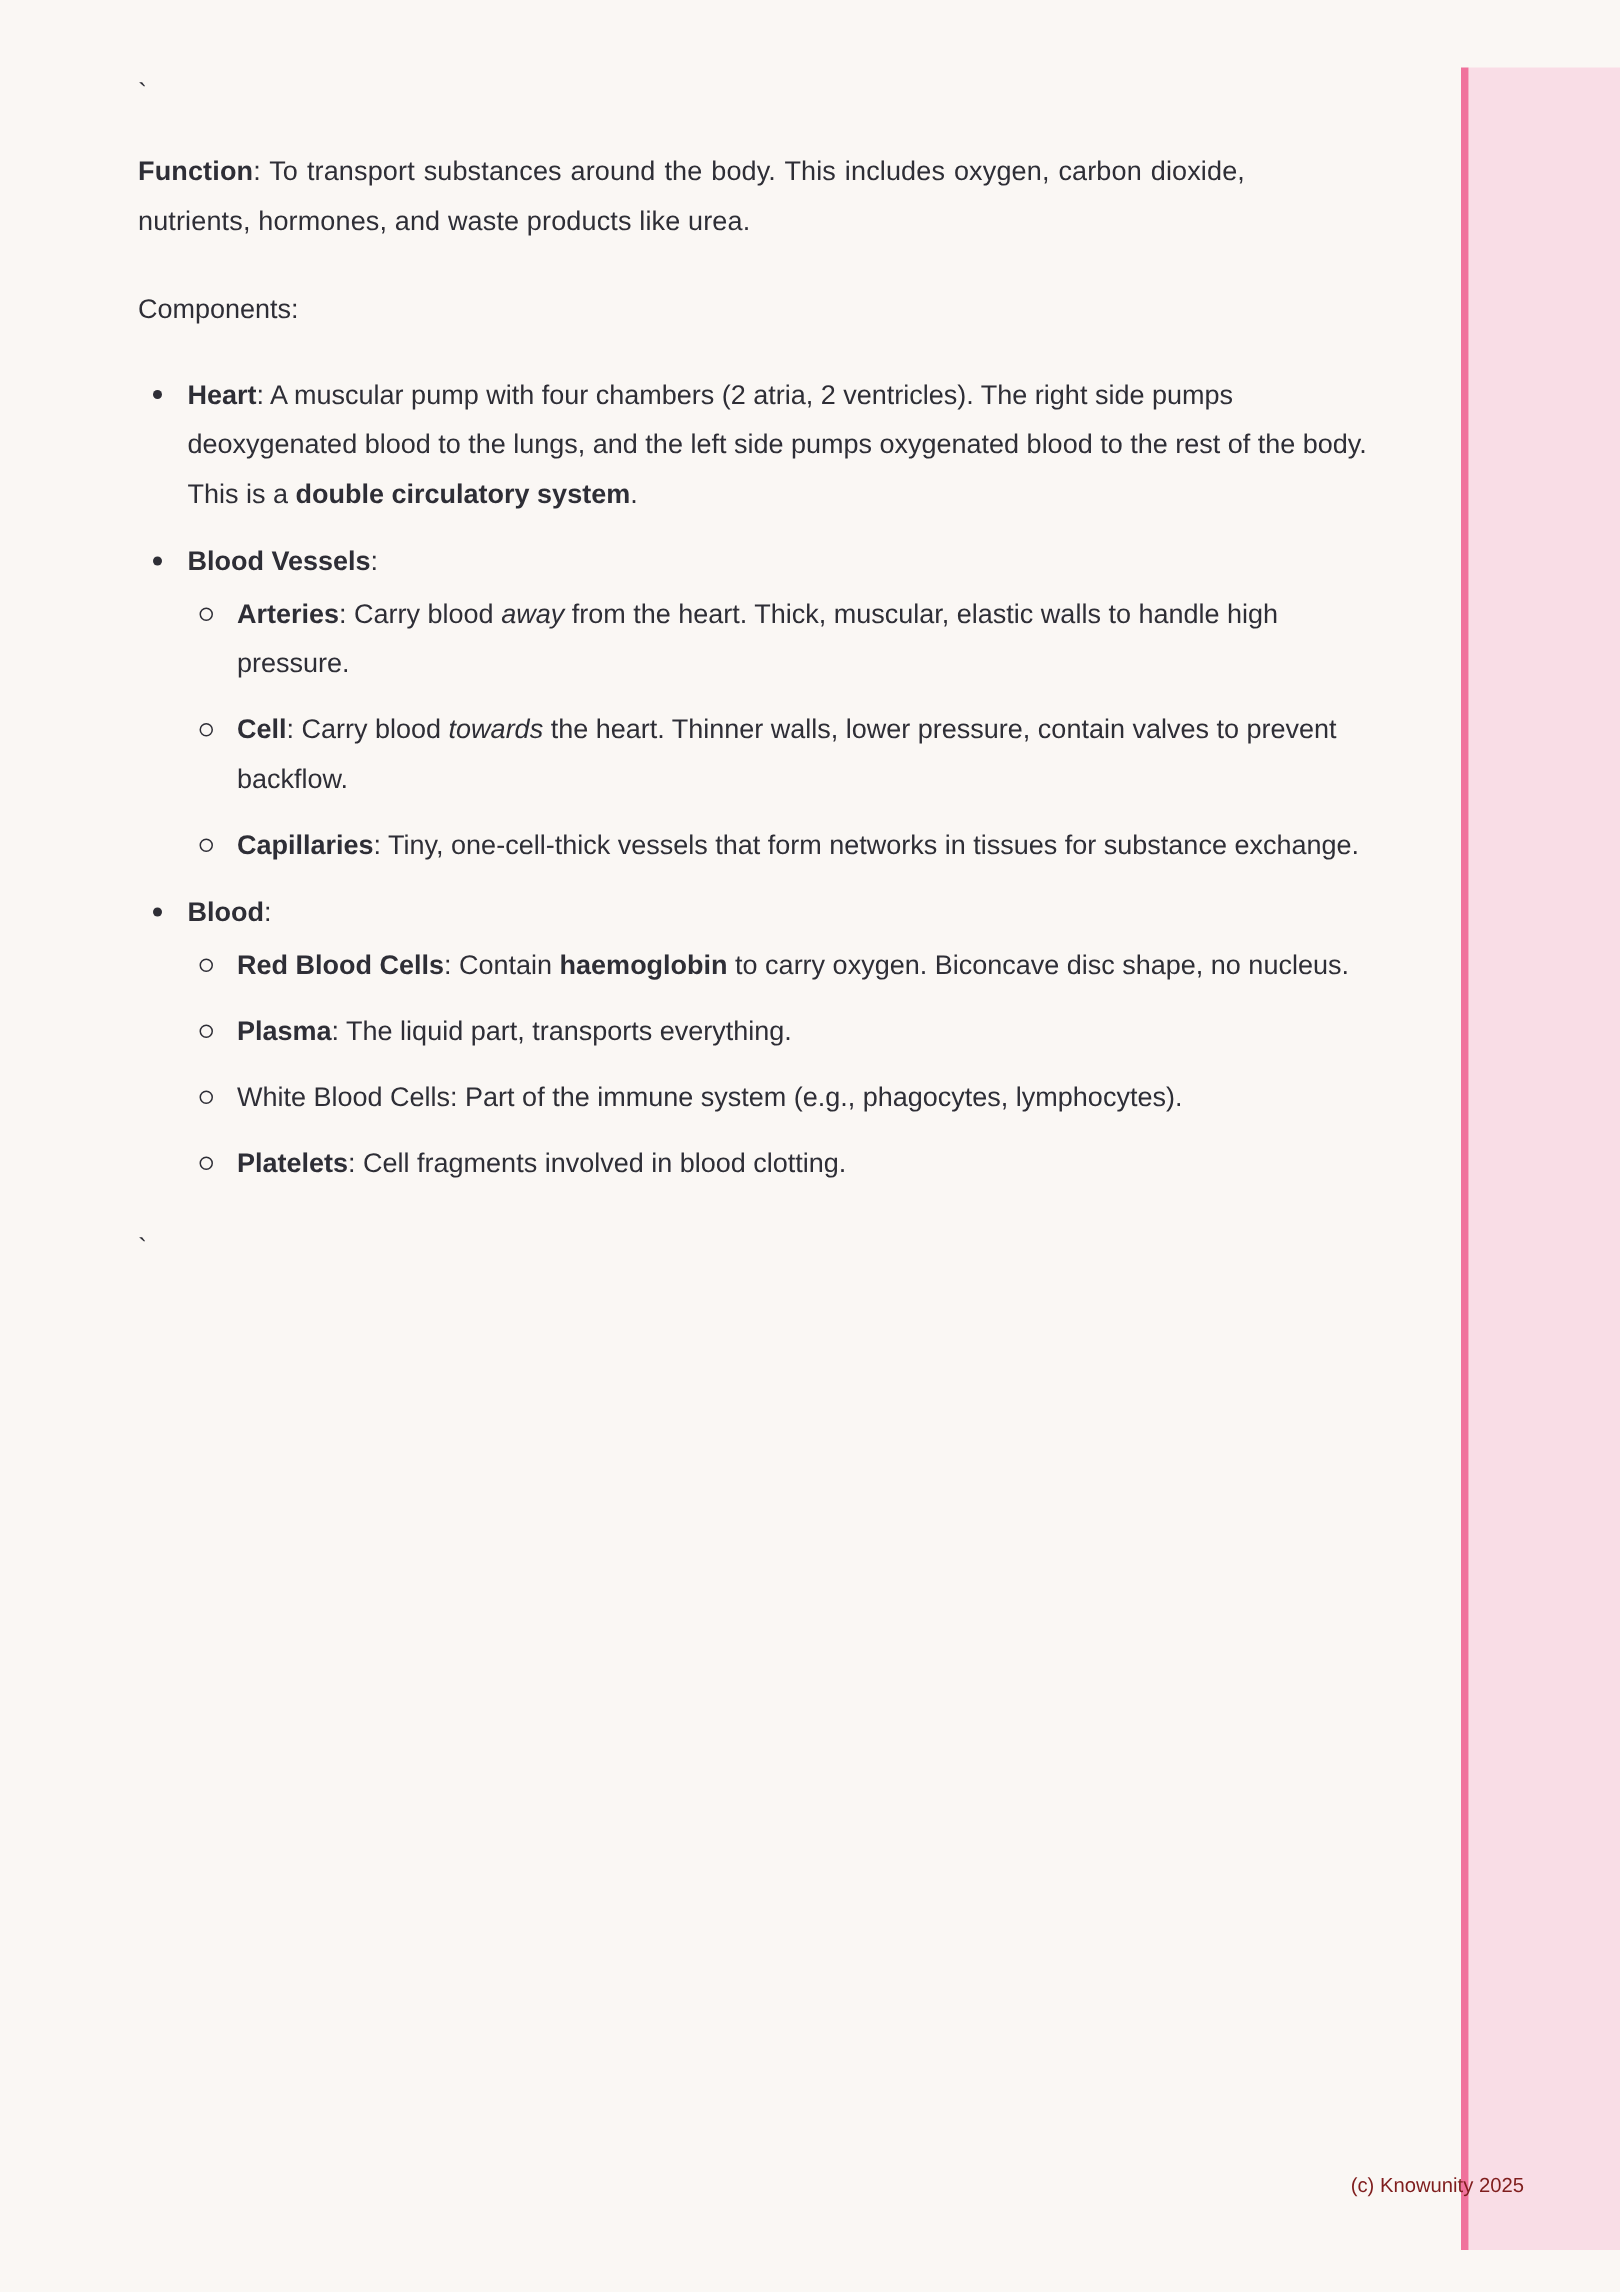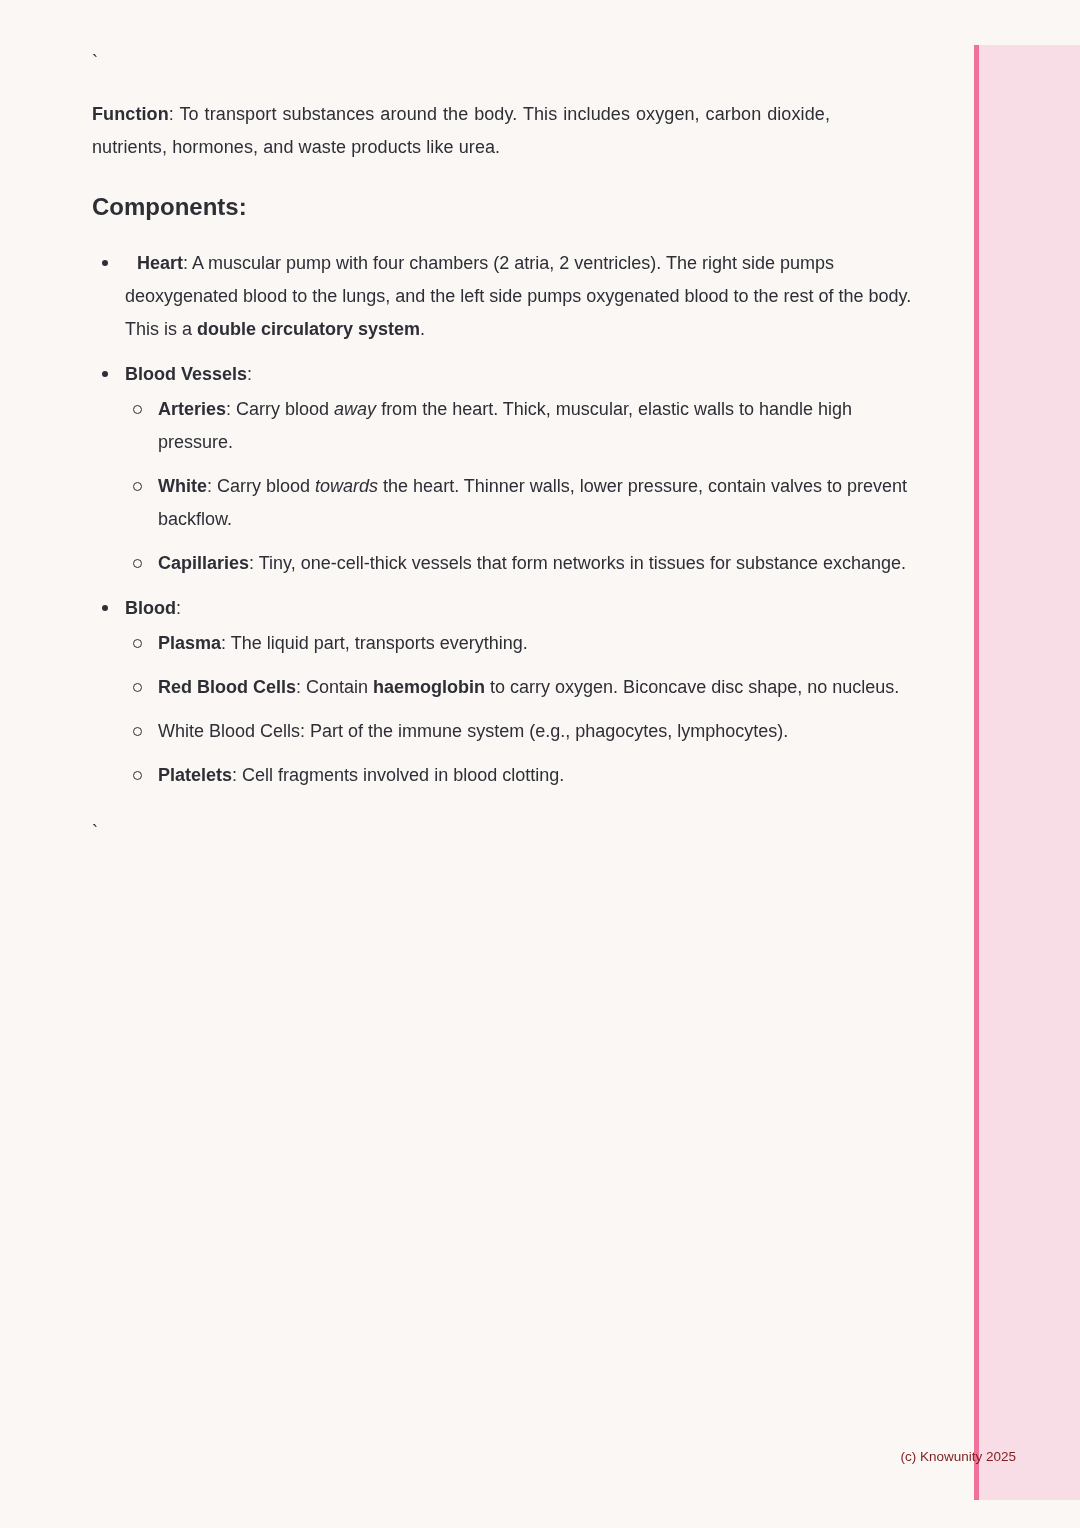--- a/index.html
+++ b/index.html
@@ -49,23 +49,23 @@
   }
   .para {
     margin-top: 26px;
     font-size: 18px;
     line-height: 33px;
     letter-spacing: 0.1px;
   }
   .para.justified { text-align: justify; width: 738px; }
   .components-label {
     margin-top: 26px;
-    font-size: 24px;
+    font-size: 18px;
     line-height: 33px;
-    font-weight: 700;
+    font-weight: 400;
   }
   ul.main-list {
     list-style: none;
     margin-top: 24px;
   }
   ul.main-list > li {
     position: relative;
     padding-left: 33px;
     font-size: 18px;
     line-height: 33px;
@@ -123,46 +123,46 @@
   <div class="stray stray-top">`</div>
 
 
   <p class="para justified"><span style="font-weight: 700;">Function</span><span>: To transport substances around the body. This includes oxygen, carbon dioxide, nutrients, hormones, and waste products like urea.</span></p>
 
   <p class="components-label">Components:</p>
 
   <ul class="main-list">
 
     <li>
-      <span><span style="font-weight: 700; margin-left: 12px;">Heart</span><span>: A muscular pump with four chambers (2 atria, 2 ventricles). The right side pumps deoxygenated blood to the lungs, and the left side pumps oxygenated blood to the rest of the body. This is a </span><span style="font-weight: 700;">double circulatory system</span><span>.</span></span>
+      <span><span style="font-weight: 700;">Heart</span><span>: A muscular pump with four chambers (2 atria, 2 ventricles). The right side pumps deoxygenated blood to the lungs, and the left side pumps oxygenated blood to the rest of the body. This is a </span><span style="font-weight: 700;">double circulatory system</span><span>.</span></span>
     </li>
 
     <li>
       <span><span style="font-weight: 700;">Blood Vessels</span><span>:</span></span>
       <ul class="sub-list">
         <li>
           <span><span style="font-weight: 700;">Arteries</span><span>: Carry blood </span><span style="font-style: italic;">away</span><span> from the heart. Thick, muscular, elastic walls to handle high pressure.</span></span>
         </li>
         <li>
-          <span><span style="font-weight: 700;">White</span><span>: Carry blood </span><span style="font-style: italic;">towards</span><span> the heart. Thinner walls, lower pressure, contain valves to prevent backflow.</span></span>
+          <span><span style="font-weight: 700;">Cell</span><span>: Carry blood </span><span style="font-style: italic;">towards</span><span> the heart. Thinner walls, lower pressure, contain valves to prevent backflow.</span></span>
         </li>
         <li>
           <span><span style="font-weight: 700;">Capillaries</span><span>: Tiny, one-cell-thick vessels that form networks in tissues for substance exchange.</span></span>
         </li>
       </ul>
     </li>
 
     <li>
       <span><span style="font-weight: 700; text-align: right;">Blood</span><span>:</span></span>
       <ul class="sub-list">
         <li>
-          <span><span style="font-weight: 700;">Plasma</span><span>: The liquid part, transports everything.</span></span>
+          <span><span style="font-weight: 700;">Red Blood Cells</span><span>: Contain </span><span style="font-weight: 700;">haemoglobin</span><span> to carry oxygen. Biconcave disc shape, no nucleus.</span></span>
         </li>
         <li>
-          <span><span style="font-weight: 700;">Red Blood Cells</span><span>: Contain </span><span style="font-weight: 700;">haemoglobin</span><span> to carry oxygen. Biconcave disc shape, no nucleus.</span></span>
+          <span><span style="font-weight: 700;">Plasma</span><span>: The liquid part, transports everything.</span></span>
         </li>
         <li>
           <span><span style="font-weight: 400;">White Blood Cells</span><span>: Part of the immune system (e.g., phagocytes, lymphocytes).</span></span>
         </li>
         <li>
           <span><span style="font-weight: 700;">Platelets</span><span>: Cell fragments involved in blood clotting.</span></span>
         </li>
       </ul>
     </li>
 

